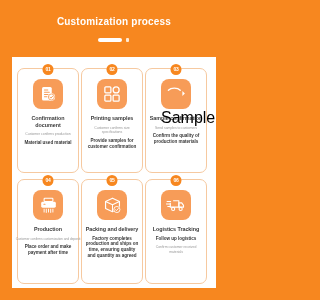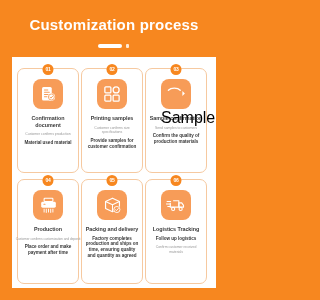--- a/index.html
+++ b/index.html
@@ -7,21 +7,21 @@
     width:228px;height:300px;overflow:hidden;
     background:#F7871F;
     font-family:"Liberation Sans", sans-serif;
     -webkit-font-smoothing:antialiased;
   }
   .page{position:relative;width:228px;height:300px;background:#F7871F;}
 
   
   .header{padding-top:16px;text-align:center;}
   .header-title{
-    color:#FFFFFF;font-size:15px;font-weight:bold;letter-spacing:.2px;
+    color:#FFFFFF;font-size:10px;font-weight:bold;letter-spacing:.2px;
   }
   .divider{
     margin:8px auto 0;width:32px;height:10px;position:relative;
   }
   .divider .dash{
     position:absolute;left:0;top:3px;width:24px;height:3.5px;
     background:#FFFFFF;border-radius:2px;
   }
   .divider .dot{
     position:absolute;left:28px;top:3px;width:3px;height:3.5px;

